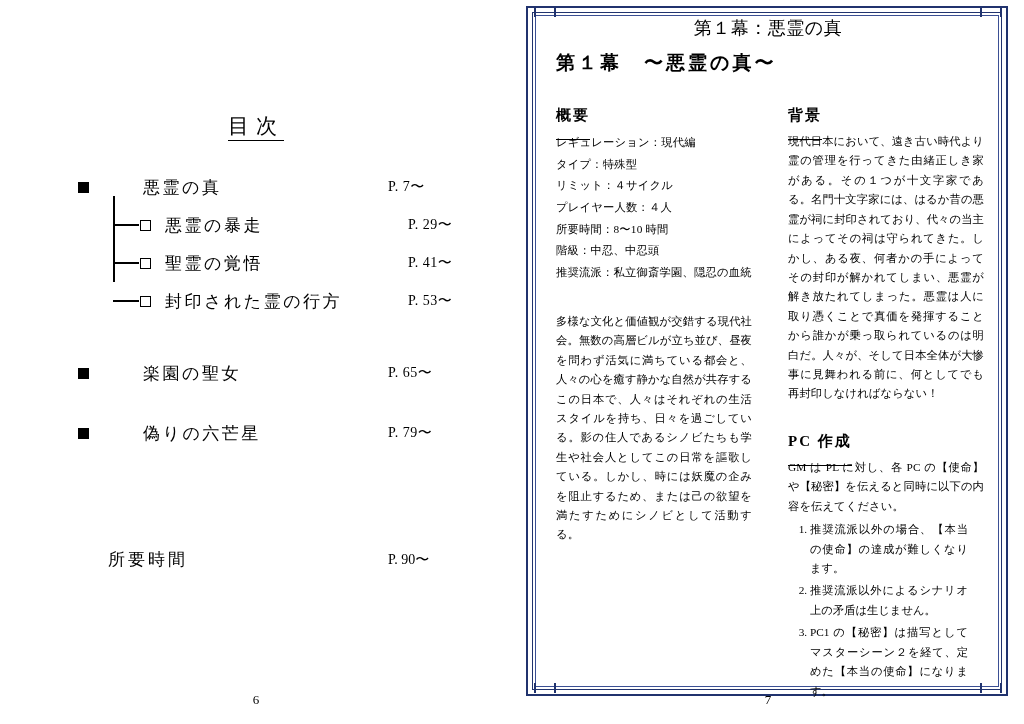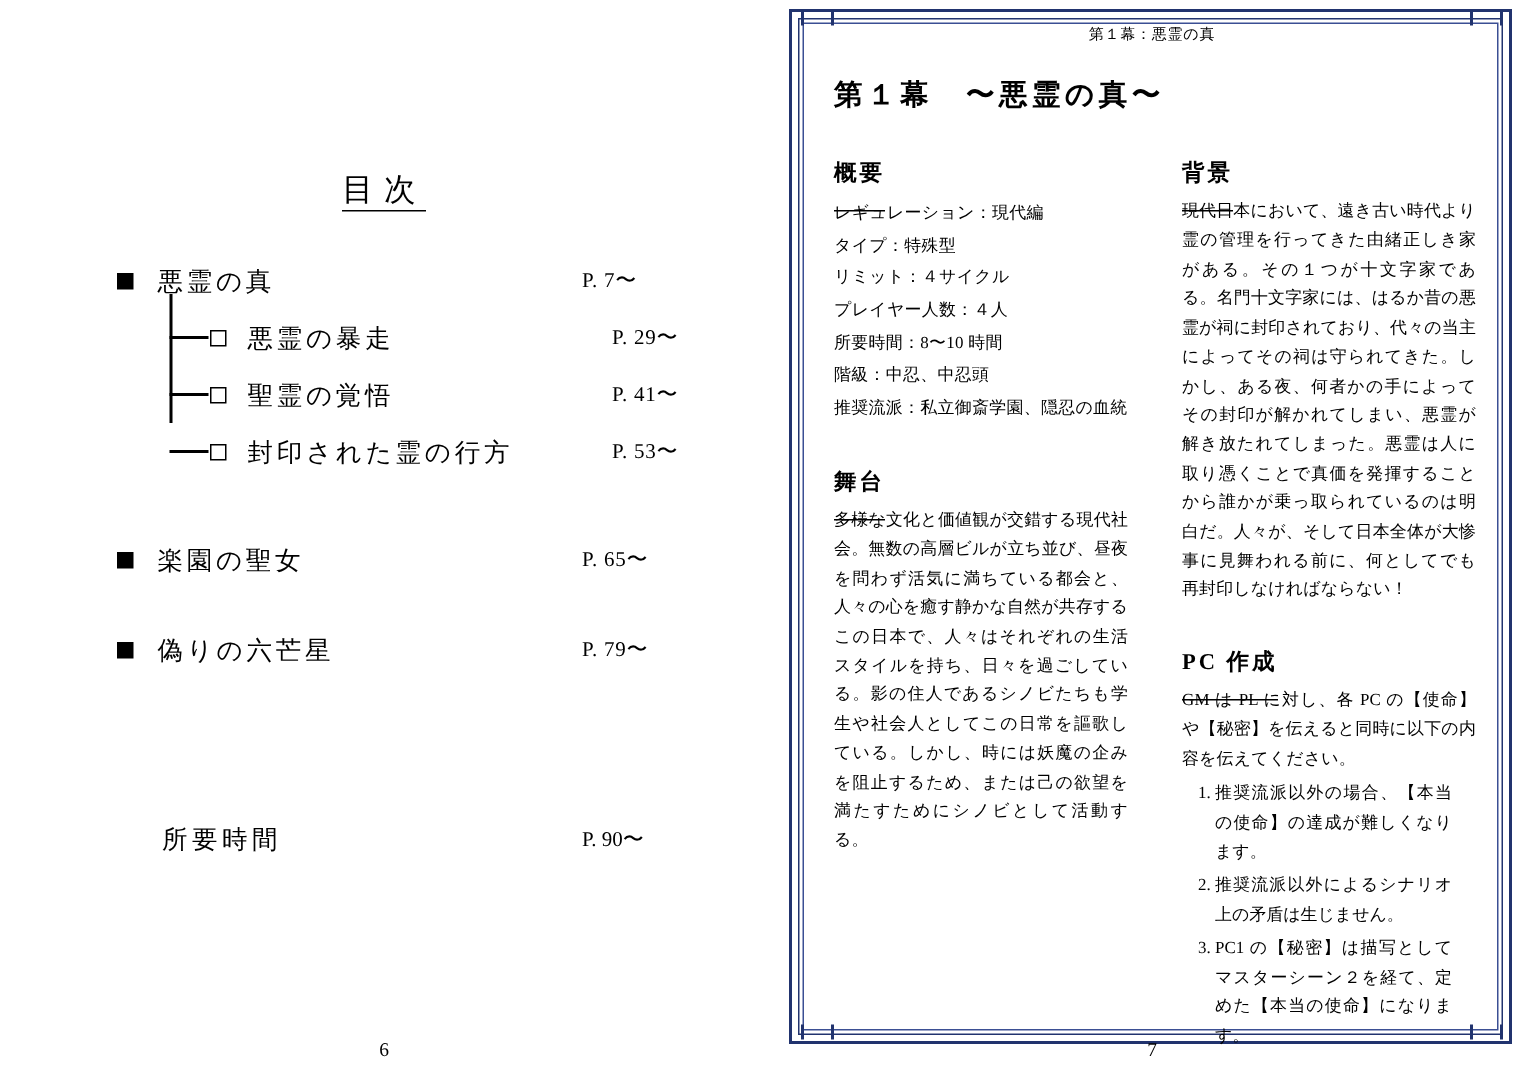--- a/index.html
+++ b/index.html
@@ -59,20 +59,21 @@
     letter-spacing: 2.5px;
   }
   .toc-row .page {
     position: absolute;
     font-size: 14px;
     letter-spacing: 0.5px;
   }
   
   .lvl1 {
     padding-left: 78px;
+    gap: 38px;
   }
   .lvl1 .marker {
     display: inline-block;
     width: 11px;
     height: 11px;
     background: #000;
     margin-right: 16px;
     vertical-align: middle;
   }
   .lvl1 .page { left: 388px; }
@@ -189,21 +190,21 @@
   .corner.tr { right: 22px; top: 7px; }
   .corner.bl { left: 22px; bottom: 31px; }
   .corner.br { right: 22px; bottom: 31px; }
 
   .running-head {
     position: absolute;
     top: 16px;
     left: 0;
     width: 512px;
     text-align: center;
-    font-size: 10px;
+    font-size: 18px;
     letter-spacing: 0.5px;
   }
   .act-title {
     position: absolute;
     top: 50px;
     left: 44px;
     font-size: 19px;
     font-weight: bold;
     letter-spacing: 3px;
   }
@@ -350,23 +351,20 @@
           <div class="meta-line">タイプ：特殊型</div>
           <div class="meta-line">リミット：４サイクル</div>
           <div class="meta-line">プレイヤー人数：４人</div>
           <div class="meta-line">所要時間：8〜10 時間</div>
           <div class="meta-line">階級：中忍、中忍頭</div>
           <div class="meta-line">推奨流派：私立御斎学園、隠忍の血統</div>
         </div>
 
         <div class="block-gap"></div>
 
-        <div class="sec-head">
-          <span>舞台</span>
-        </div>
         <div class="body-text">多様な文化と価値観が交錯する現代社会。無数の高層ビルが立ち並び、昼夜を問わず活気に満ちている都会と、人々の心を癒す静かな自然が共存するこの日本で、人々はそれぞれの生活スタイルを持ち、日々を過ごしている。影の住人であるシノビたちも学生や社会人としてこの日常を謳歌している。しかし、時には妖魔の企みを阻止するため、または己の欲望を満たすためにシノビとして活動する。</div>
       </div>
 
       <div class="col col-right">
 
         <div class="sec-head">
           <span>背景</span>
         </div>
         <div class="body-text">現代日本において、遠き古い時代より霊の管理を行ってきた由緒正しき家がある。その１つが十文字家である。名門十文字家には、はるか昔の悪霊が祠に封印されており、代々の当主によってその祠は守られてきた。しかし、ある夜、何者かの手によってその封印が解かれてしまい、悪霊が解き放たれてしまった。悪霊は人に取り憑くことで真価を発揮することから誰かが乗っ取られているのは明白だ。人々が、そして日本全体が大惨事に見舞われる前に、何としてでも再封印しなければならない！</div>
 

